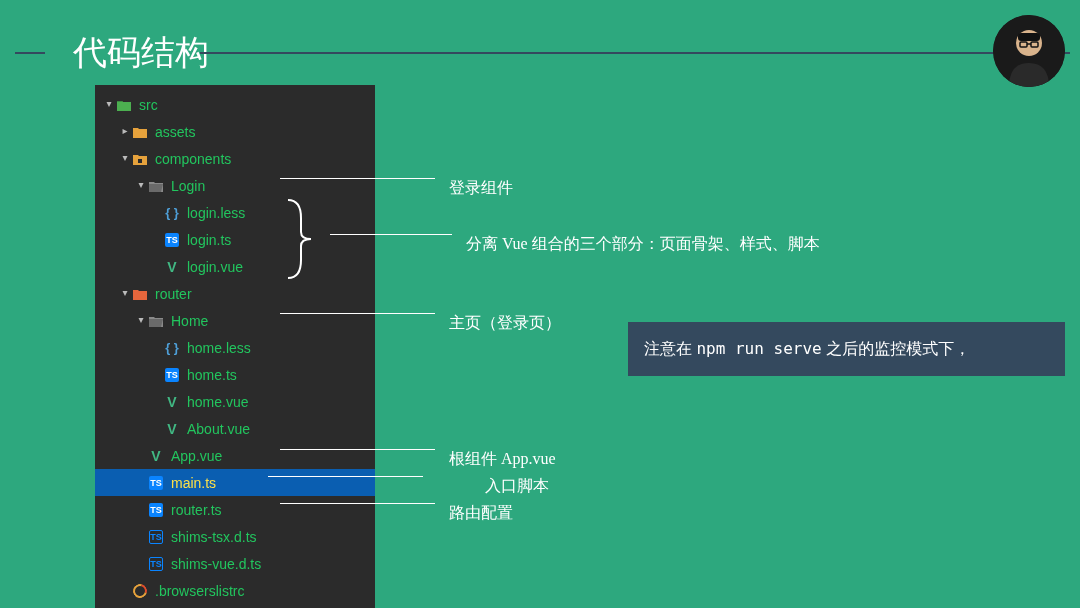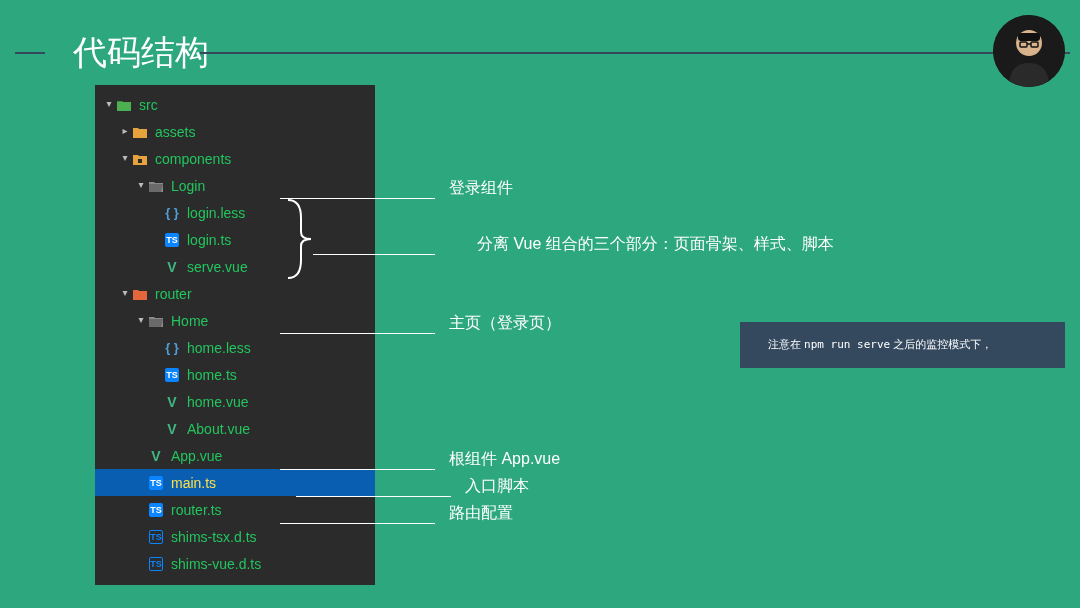--- a/index.html
+++ b/index.html
@@ -81,41 +81,41 @@
     justify-content: center;
     flex-shrink: 0;
   }
   .row .label { color: #22c55e; }
   .row.sel { background: #0a5eb1; }
   .row.sel .label { color: #fde047; }
   .pad0 { padding-left: 8px; }
   .pad1 { padding-left: 24px; }
   .pad2 { padding-left: 40px; }
   .pad3 { padding-left: 56px; }
-  .callout { position: absolute; display: flex; align-items: flex-end; }
+  .callout { position: absolute; display: flex; align-items: flex-start; font-family: Liberation Serif, serif; }
   .callout .line { height: 1px; background: #fff; }
   .callout .text { color: #fff; font-size: 16px; margin-left: 14px; white-space: nowrap; }
 
   .brace {
     position: absolute;
     left: 283px;
     top: 198px;
     width: 30px;
     height: 82px;
   }
 
   .notebox {
     position: absolute;
     right: 15px;
     top: 322px;
-    width: 325px;
+    width: 437px;
     background: #34495e;
     color: #fff;
-    font-size: 11px;
-    padding: 12px 28px;
+    font-size: 16px;
+    padding: 12px 16px;
     line-height: 1.9;
   }
   .notebox .mono { font-family: Consolas, monospace; }
   .folder-gray { color: #9aa0a6; }
   .curly-blue { color: #4e9fd8; font-weight: bold; font-size: 13px; }
   .ts-icon { background: #0a84ff; color: #fff; font-size: 9px; font-weight: bold; display: inline-flex; align-items: center; justify-content: center; width: 14px; height: 14px; border-radius: 2px; }
   .ts-outline { border: 1px solid #0a84ff; color: #0a84ff; font-size: 9px; font-weight: bold; display: inline-flex; align-items: center; justify-content: center; width: 14px; height: 14px; border-radius: 2px; background: transparent;}
   .vue-v { color: #41b883; font-weight: bold; font-size: 14px; }
   .ring { width: 14px; height: 14px; border: 2px solid #e6a23c; border-radius: 50%; border-right-color: #e24c2c; transform: rotate(-30deg);}
 </style>
@@ -193,21 +193,21 @@
     <span class="chev"></span>
     <span class="icon">
         <span class="ts-icon">TS</span>
       </span>
     <span class="label">login.ts</span>
   </div>
 
   <div class="row pad3">
     <span class="chev"></span>
     <span class="icon vue-v">V</span>
-    <span class="label">serve.vue</span>
+    <span class="label">login.vue</span>
   </div>
 
   <div class="row pad1">
     <span class="chev">▾</span>
     <span class="icon">
       <svg width="16" height="14" viewBox="0 0 16 14">
           <path fill="#e6663c" d="M1 3h5l1 1h8v9H1z"></path>
         </svg>
     </span>
     <span class="label">router</span>
@@ -281,48 +281,55 @@
   </div>
 
   <div class="row pad2">
     <span class="chev"></span>
     <span class="icon">
         <span class="ts-outline">TS</span>
       </span>
     <span class="label">shims-vue.d.ts</span>
   </div>
 
+  <div class="row pad1">
+    <span class="chev"></span>
+    <span class="icon">
+        <span class="ring"></span>
+      </span>
+    <span class="label">.browserslistrc</span>
+  </div>
 
 </div>
 
 <svg class="brace" viewBox="0 0 30 82">
   <path d="M5 2 Q18 2 18 20 L18 34 Q18 41 28 41 Q18 41 18 48 L18 62 Q18 80 5 80" fill="none" stroke="#fff" stroke-width="2"></path>
 </svg>
 
 <div class="callout" style="left:280px; top:178px;">
   <div class="line" style="width:155px;"></div>
   <div class="text">登录组件</div>
 </div>
 
-<div class="callout" style="left:313px; top:234px;gap:28px;">
+<div class="callout" style="left:330px; top:234px;">
   <div class="line" style="width:122px;"></div>
   <div class="text">分离 Vue 组合的三个部分：页面骨架、样式、脚本</div>
 </div>
 
 <div class="callout" style="left:280px; top:313px;">
   <div class="line" style="width:155px;"></div>
   <div class="text">主页（登录页）</div>
 </div>
 
 <div class="callout" style="left:280px; top:449px;">
   <div class="line" style="width:155px;"></div>
   <div class="text">根组件 App.vue</div>
 </div>
 
-<div class="callout" style="left:296px; top:476px;">
+<div class="callout" style="left:268px; top:476px;gap:48px;">
   <div class="line" style="width:155px;"></div>
   <div class="text">入口脚本</div>
 </div>
 
 <div class="callout" style="left:280px; top:503px;">
   <div class="line" style="width:155px;"></div>
   <div class="text">路由配置</div>
 </div>
 
 <div class="notebox">

